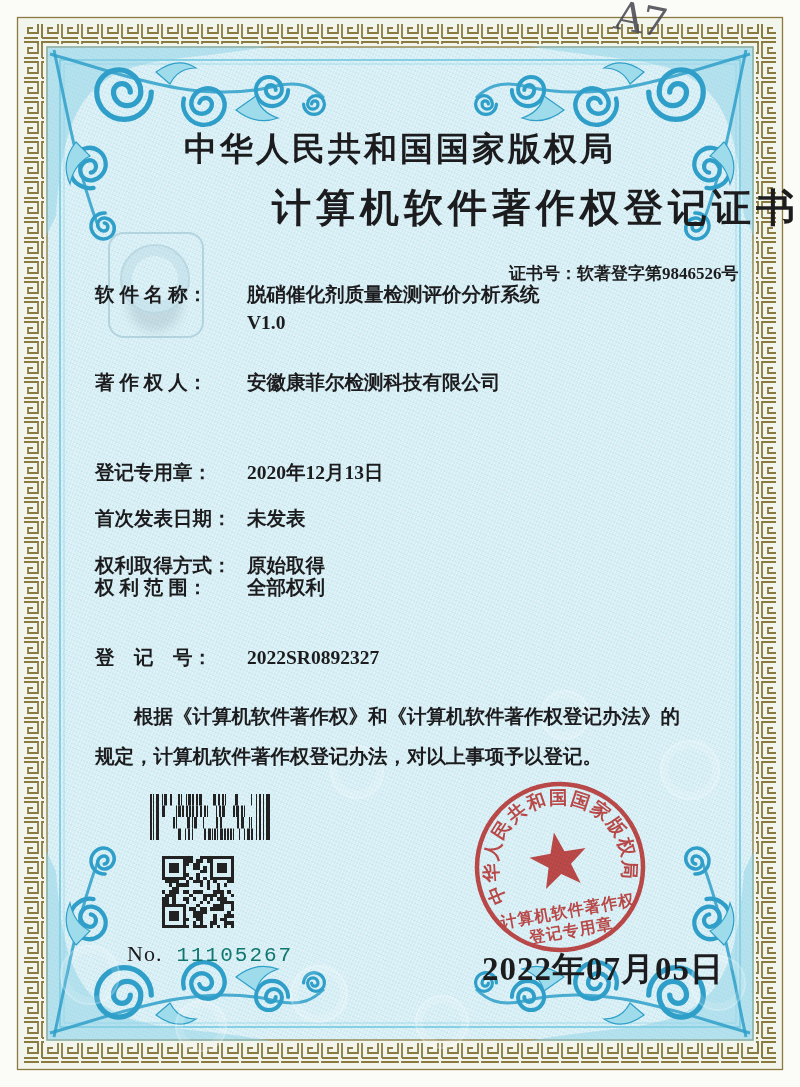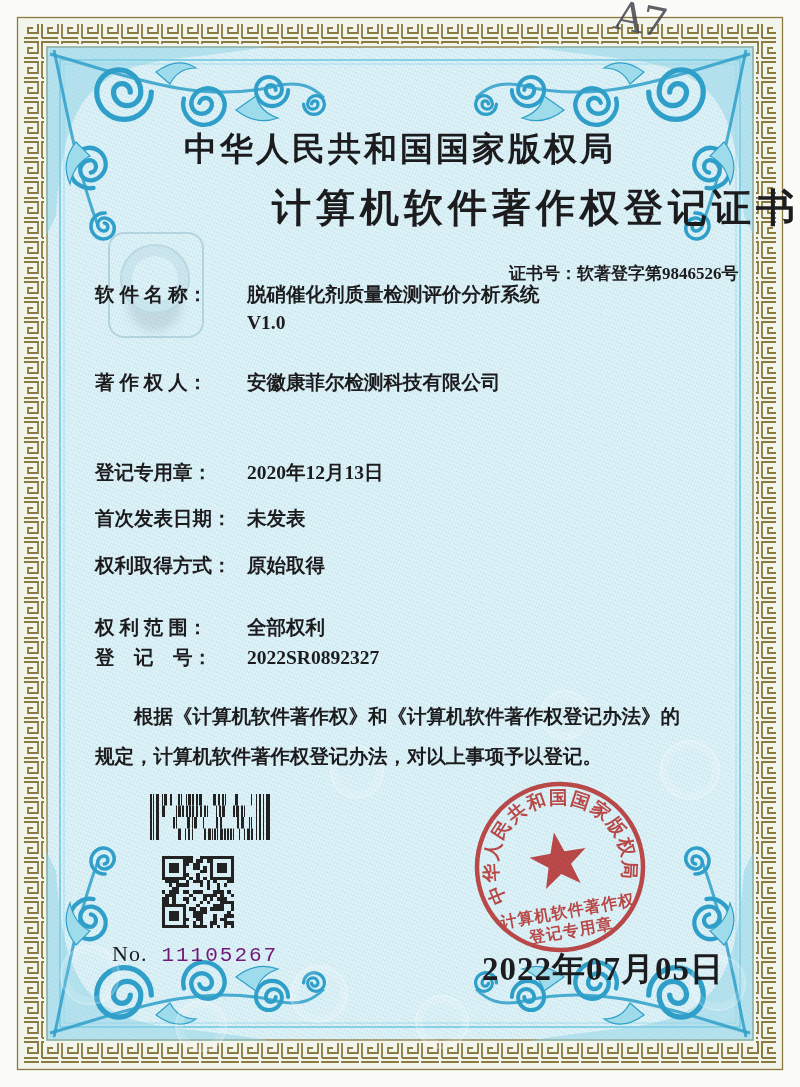--- a/index.html
+++ b/index.html
@@ -44,25 +44,25 @@
   }
   .cert-no{left:492px; top:242px; font-size:17px; font-weight:600; white-space:pre;}
   .field{left:95px; display:flex; font-size:19.5px; font-weight:600;}
   .field .lbl{width:152px; white-space:pre; flex:0 0 152px;}
   .field .val{white-space:pre; line-height:1.45;}
   .statement{
     left:95px; top:697px; width:622px; font-size:19.5px; font-weight:600; line-height:2.05;
   }
   .statement .l1{display:block; text-indent:2em;}
   .statement .l2{display:block;}
-  .serial{left:112px; top:941px; font-size:22px; display:flex; align-items:baseline;}
+  .serial{left:127px; top:941px; font-size:22px; display:flex; align-items:baseline;}
   .serial .no-lbl{font-weight:500; letter-spacing:1px;}
   .serial .no-val{
     margin-left:14px; font-family:"Liberation Mono","DejaVu Sans Mono",monospace;
-    font-size:21px; letter-spacing:2px; color:#701a75; font-weight:500;
+    font-size:21px; letter-spacing:2px; color:#0f766e; font-weight:500;
   }
   .issue-date{left:482px; top:947px; font-size:33px; font-weight:700; letter-spacing:1px; z-index:2;}
   .handnote{
     left:615px; top:-4px; z-index:4; font-size:40px; color:#45454e;
     font-family:"DejaVu Serif",serif; transform:rotate(11deg); opacity:.85; letter-spacing:-2px;
   }
   .seal-svg{position:absolute; left:460px; top:770px; z-index:3; mix-blend-mode:multiply; opacity:.94;}
   .seal-ring-text{font-size:18.5px; font-weight:700; letter-spacing:2px; font-family:"Liberation Serif",serif;}
   .seal-line{font-size:16px; font-weight:700; letter-spacing:1px; font-family:"Liberation Serif",serif;}
   .code-svg{position:absolute; z-index:2;}
@@ -157,21 +157,21 @@
     <span class="val">2020年12月13日</span>
   </div>
   <div class="txt field" style="top:505px">
     <span class="lbl">首次发表日期：</span>
     <span class="val">未发表</span>
   </div>
   <div class="txt field" style="top:552px">
     <span class="lbl">权利取得方式：</span>
     <span class="val">原始取得</span>
   </div>
-  <div class="txt field" style="top:614px">
+  <div class="txt field" style="top:574px">
     <span class="lbl">权 利 范 围：</span>
     <span class="val">全部权利</span>
   </div>
   <div class="txt field" style="top:644px">
     <span class="lbl">登　记　号：</span>
     <span class="val">2022SR0892327</span>
   </div>
 
   <div class="txt statement">
     <span class="l1">根据《计算机软件著作权》和《计算机软件著作权登记办法》的</span>

